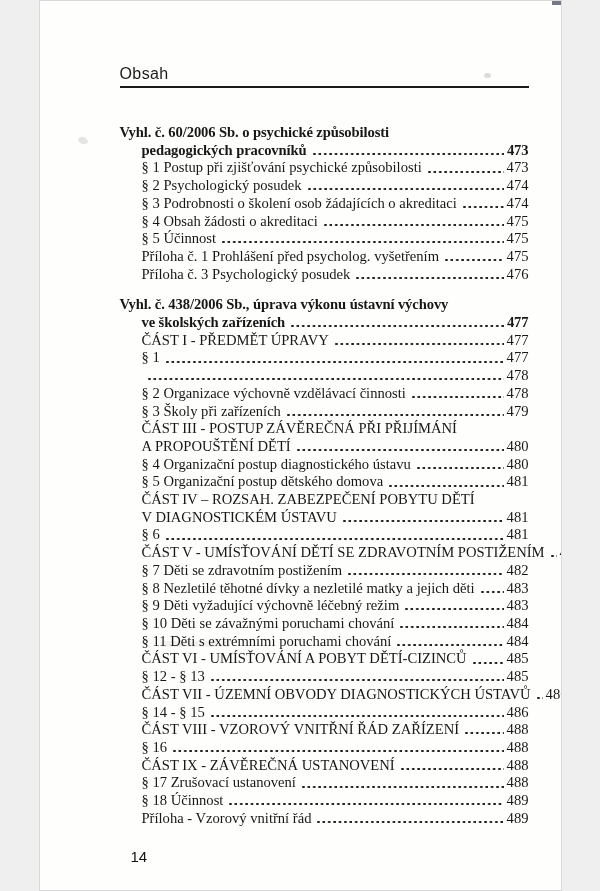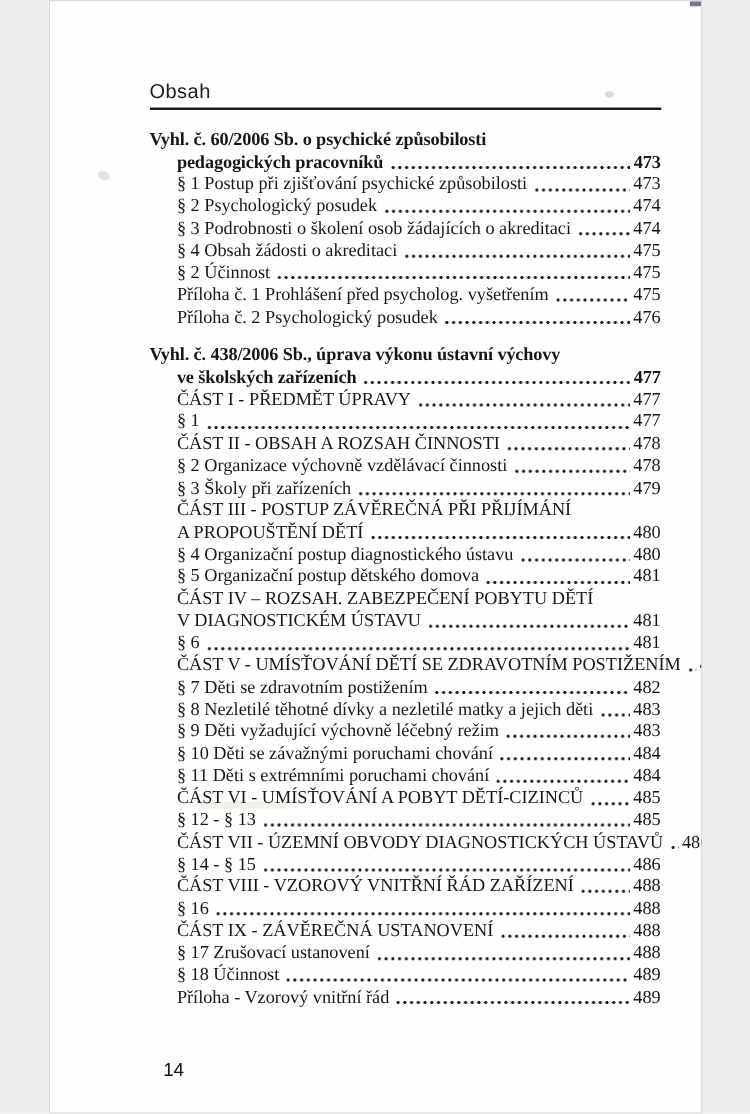--- a/index.html
+++ b/index.html
@@ -24,21 +24,21 @@
     font-size:16px;
     line-height:18px;
     letter-spacing:0.4px;
     color:#1b1b1b;
   }
   .head-rule{
     margin-top:3px;
     border-top:2.5px solid #1c1c1c;
     height:0;
   }
-  .toc{ margin-top:16px; }
+  .toc{ margin-top:36px; }
   .toc-section{ margin:0 0 13px 0; }
   .row{
     display:flex;
     align-items:baseline;
     font-size:14.6px;
     line-height:17.7px;
     white-space:nowrap;
     color:#171717;
   }
   .row.ind{ padding-left:22px;align-items:center; }
@@ -106,31 +106,31 @@
             <span class="label">§ 3 Podrobnosti o školení osob žádajících o akreditaci</span>
             <span class="leader"></span>
             <span class="page-num">474</span>
           </div>
           <div class="row ind">
             <span class="label">§ 4 Obsah žádosti o akreditaci</span>
             <span class="leader"></span>
             <span class="page-num">475</span>
           </div>
           <div class="row ind">
-            <span class="label">§ 2 Účinnost</span>
+            <span class="label">§ 5 Účinnost</span>
             <span class="leader"></span>
             <span class="page-num">475</span>
           </div>
           <div class="row ind">
             <span class="label">Příloha č. 1 Prohlášení před psycholog. vyšetřením</span>
             <span class="leader"></span>
             <span class="page-num">475</span>
           </div>
           <div class="row ind">
-            <span class="label">Příloha č. 2 Psychologický posudek</span>
+            <span class="label">Příloha č. 3 Psychologický posudek</span>
             <span class="leader"></span>
             <span class="page-num">476</span>
           </div>
         </section>
         <section class="toc-section">
           <div class="row bold">
             <span class="label">Vyhl. č. 438/2006 Sb., úprava výkonu ústavní výchovy</span>
           </div>
           <div class="row ind bold">
             <span class="label">ve školských zařízeních</span>
@@ -141,21 +141,20 @@
             <span class="label">ČÁST I - PŘEDMĚT ÚPRAVY</span>
             <span class="leader"></span>
             <span class="page-num">477</span>
           </div>
           <div class="row ind">
             <span class="label">§ 1</span>
             <span class="leader"></span>
             <span class="page-num">477</span>
           </div>
           <div class="row ind">
-            <span class="label">ČÁST II - OBSAH A ROZSAH ČINNOSTI</span>
             <span class="leader"></span>
             <span class="page-num">478</span>
           </div>
           <div class="row ind">
             <span class="label">§ 2 Organizace výchovně vzdělávací činnosti</span>
             <span class="leader"></span>
             <span class="page-num">478</span>
           </div>
           <div class="row ind">
             <span class="label">§ 3 Školy při zařízeních</span>

